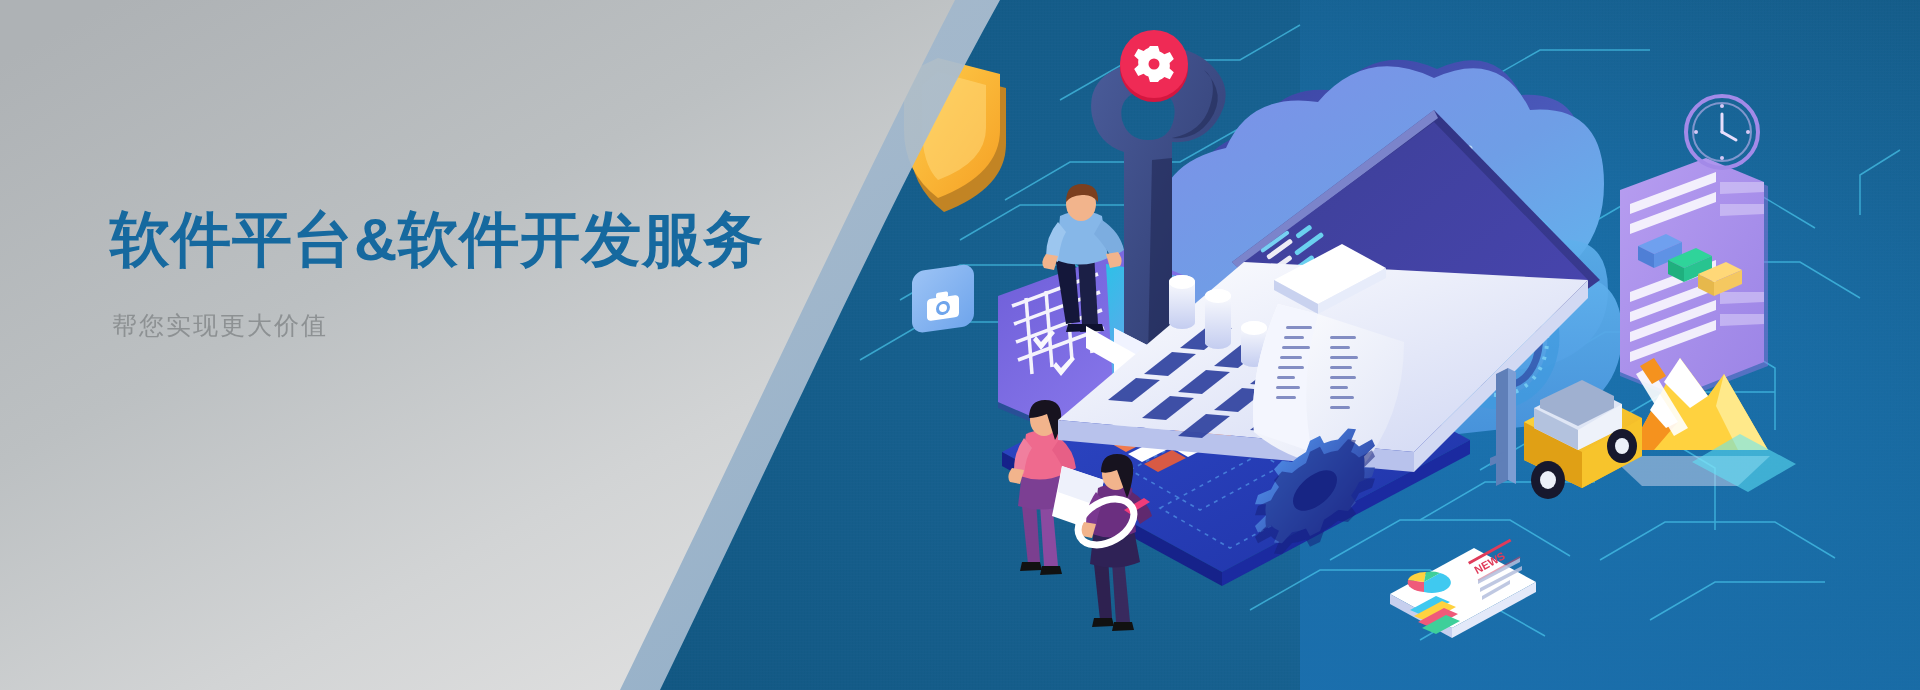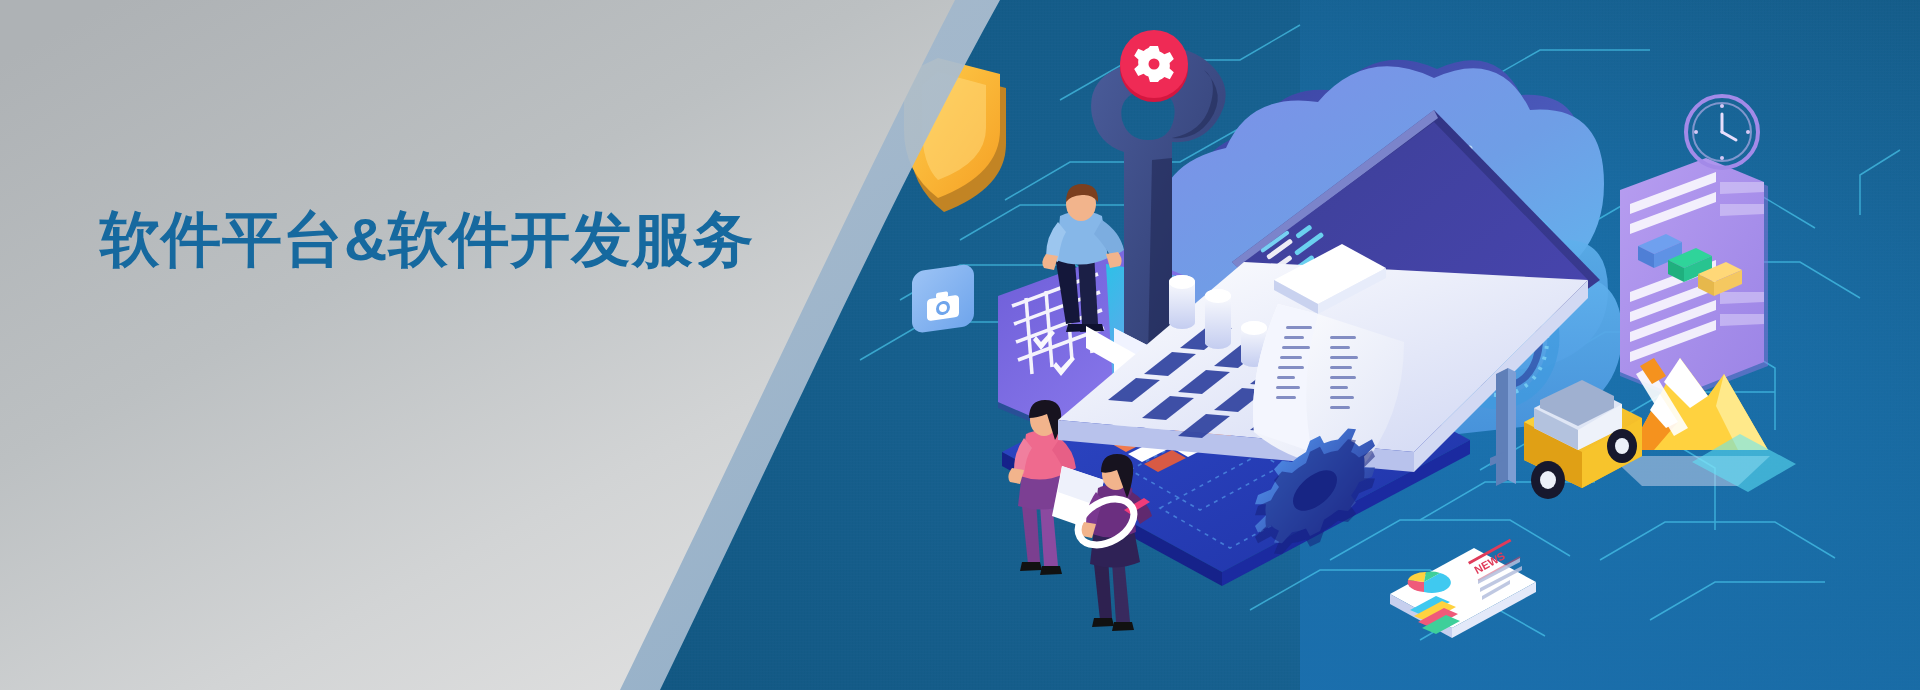--- a/index.html
+++ b/index.html
@@ -23,21 +23,21 @@
   .bg-blue-right{
     position:absolute;right:0;top:0;width:620px;height:690px;
     background:linear-gradient(200deg,rgba(24,120,185,0) 0%,rgba(26,116,180,.55) 60%,rgba(27,112,176,.9) 100%);
   }
 
   
   .gray-wrap{position:absolute;left:0;top:0;width:1100px;height:690px;}
   .gray-wrap svg{position:absolute;left:0;top:0;}
 
   
-  .text-block{position:absolute;left:100px;top:205px;width:760px;}
+  .text-block{position:absolute;left:110px;top:205px;width:760px;}
   .title{
     font-size:60px;line-height:1.16;font-weight:700;color:#16699f;
     letter-spacing:1px;margin:0;white-space:nowrap;
   }
   .subtitle{
     font-size:25px;color:#8d9193;margin:34px 0 0 2px;letter-spacing:2px;font-weight:400;
   }
 
   
   #illus{position:absolute;left:830px;top:0;width:1090px;height:690px;}
@@ -599,15 +599,16 @@
       </defs>
 
       <path d="M0 0 L1000 0 C 900 180, 800 400, 660 690 L0 690 Z" fill="url(#gGrayEdge)" opacity="0.95"></path>
 
       <path d="M0 0 L955 0 C 862 180, 762 398, 620 690 L0 690 Z" fill="url(#gGrayMain)"></path>
     </svg>
   </div>
 
   <div class="text-block">
     <h1 class="title">软件平台&amp;软件开发服务</h1>
+    <p class="subtitle">帮您实现更大价值</p>
   </div>
 
 </div>
 
 </body></html>

